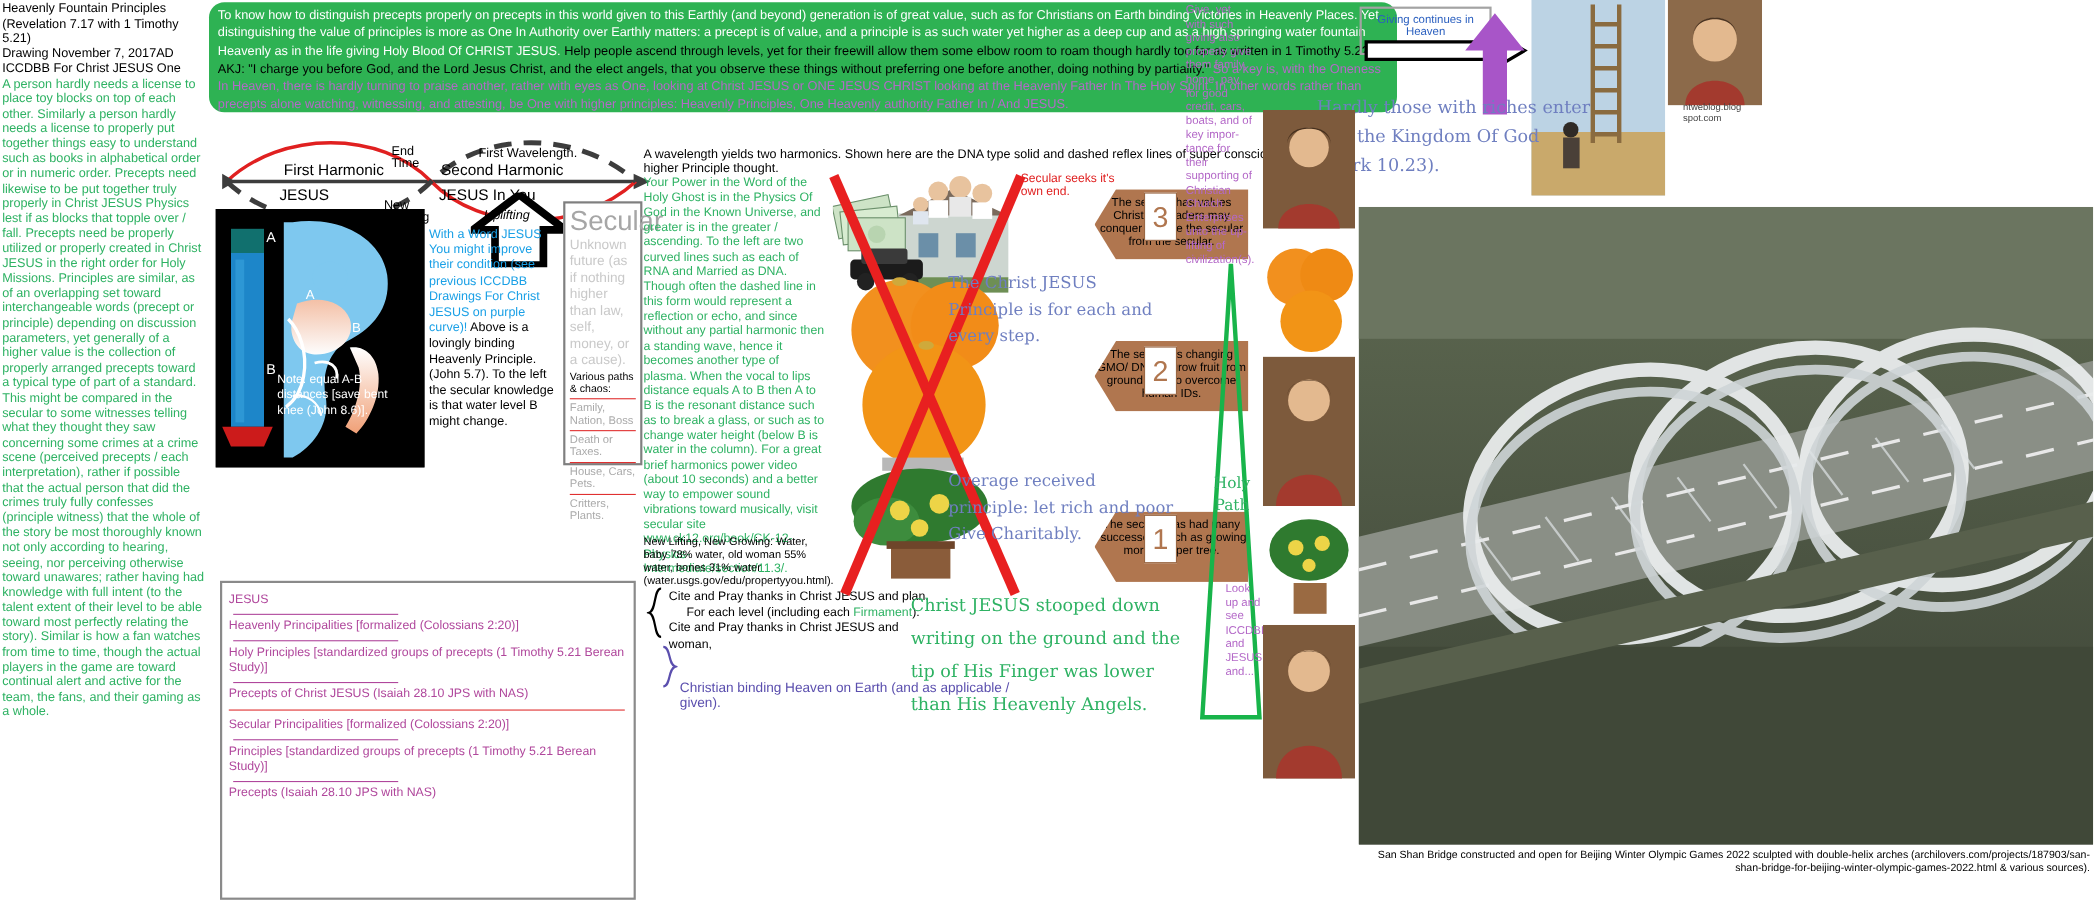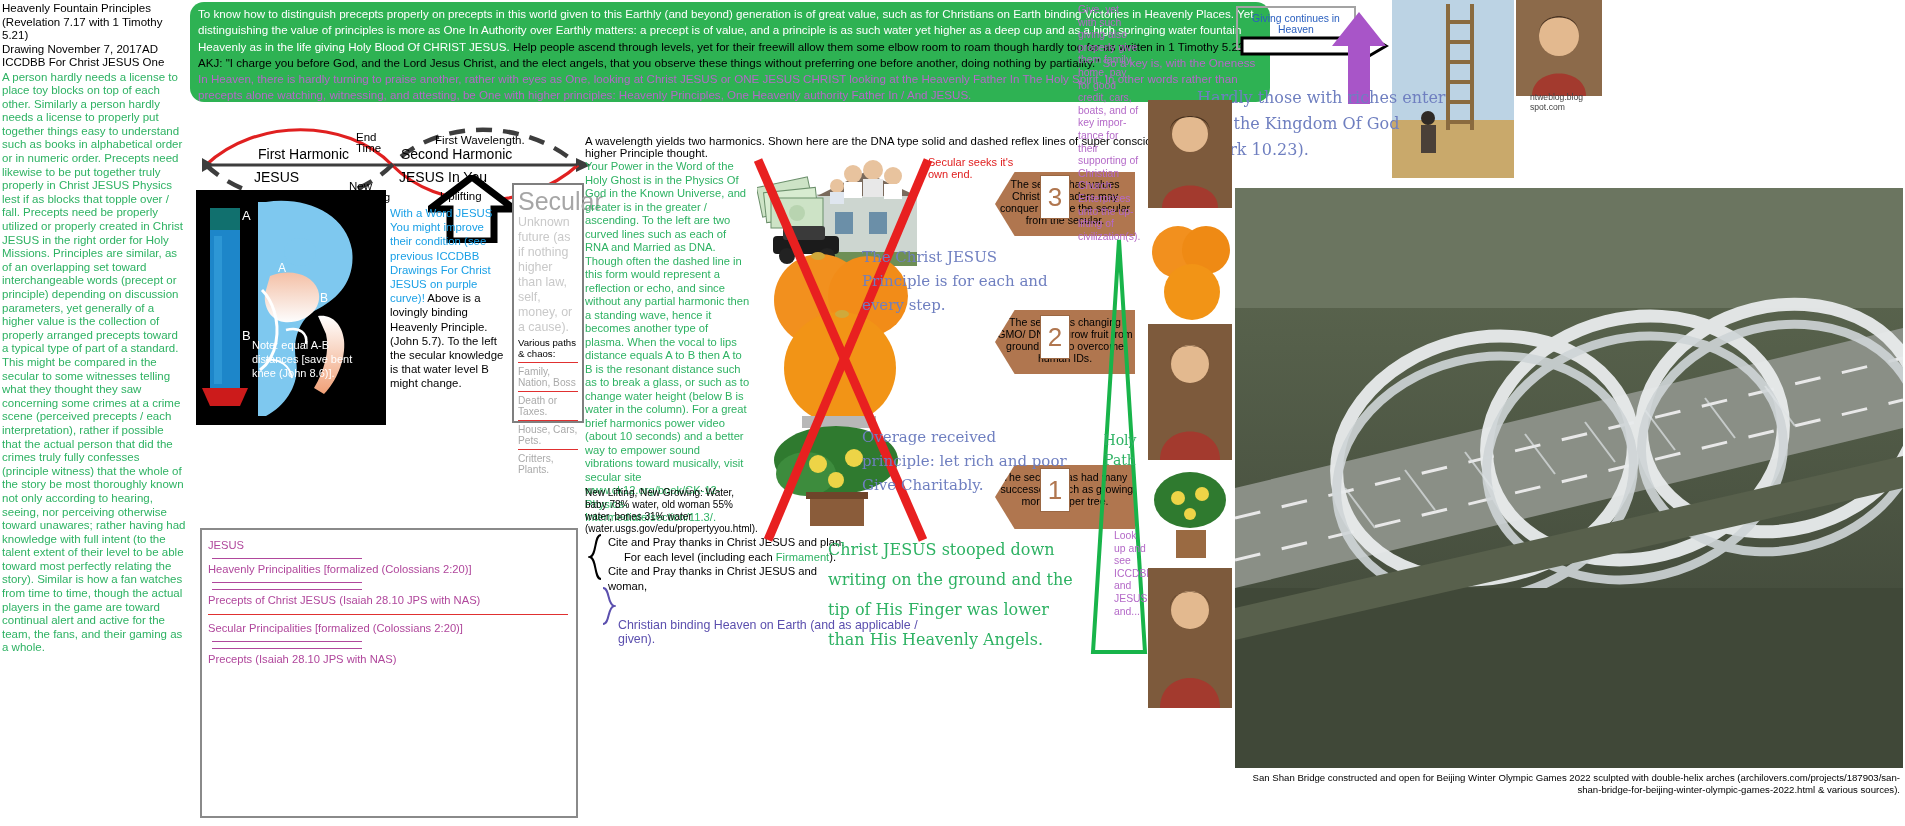--- a/index.html
+++ b/index.html
@@ -106,21 +106,21 @@
   <text x="160" y="44" font-size="11.5" fill="#000">Time</text>
   <text x="153" y="82" font-size="11.5" fill="#000">New</text>
   <text x="143" y="93" font-size="11.5" fill="#000">Beginning</text>
 </svg>
 <div class="abs" style="left:435px;top:133px;font-size:11.6px;color:#000;">First Wavelength.</div>
 <div class="abs" style="left:585px;top:135px;width:580px;font-size:11.4px;color:#000;">A wavelength yields two harmonics. Shown here are the DNA type solid and dashed reflex lines of super conscious higher Principle thought.</div>
 
 <svg class="abs" style="left:428px;top:175px;" width="88" height="68" viewBox="0 0 88 68">
   <polygon points="44,2 86,34 66,34 66,66 22,66 22,34 2,34" fill="#fff" stroke="#000" stroke-width="7"></polygon>
 </svg>
-<div class="abs" style="left:440px;top:190px;font-size:11.5px;color:#000;">Uplifting</div>
+<div class="abs" style="left:440px;top:190px;font-size:11.5px;color:#000;font-style:italic;">Uplifting</div>
 
 <div class="abs" id="mouth">
   <svg width="190" height="235" viewBox="0 0 190 235">
     <rect width="190" height="235" fill="#000"></rect>
     <rect x="14" y="18" width="30" height="22" fill="#11706e"></rect>
     <rect x="14" y="40" width="30" height="158" fill="#1d86c9"></rect>
     <rect x="18" y="46" width="8" height="148" fill="#3ea8e2" opacity="0.5"></rect>
     <polygon points="6,198 52,198 44,216 14,216" fill="#cc1b1b"></polygon>
     <path d="M70,12 C110,6 150,24 156,60 C160,92 140,110 120,120 C104,128 96,150 100,170
              C104,192 92,214 70,226 L62,226 L62,12 Z" fill="#7ec8ef"></path>
@@ -167,25 +167,27 @@
 </div>
 
 <div class="abs" id="ctr-green">Your Power in the Word of the Holy Ghost is in the Physics Of God in the Known Universe, and greater is in the greater / ascending. To the left are two curved lines such as each of RNA and Married as DNA. Though often the dashed line in this form would represent a reflection or echo, and since without any partial harmonic then a standing wave, hence it becomes another type of plasma. When the vocal to lips distance equals A to B then A to B is the resonant distance such as to break a glass, or such as to change water height (below B is water in the column). For a great brief harmonics power video (about 10 seconds) and a better way to empower sound vibrations toward musically, visit secular site www.ck12.org/book/CK-12-Physics- Intermediate/section/11.3/.</div>
 <div class="abs" id="ctr-black">New Lifting, New Growing: Water, baby 78% water, old woman 55% water, bones 31% water (water.usgs.gov/edu/propertyyou.html).</div>
 
 <div class="abs" id="plist">
   <div class="pi">JESUS</div>
   <div class="rule-s"></div>
   <div class="pi">Heavenly Principalities [formalized (Colossians 2:20)]</div>
   <div class="rule-s"></div>
+  <div class="pi">Holy Principles [standardized groups of precepts (1 Timothy 5.21 Berean Study)]</div>
   <div class="rule-s"></div>
   <div class="pi">Precepts of Christ JESUS (Isaiah 28.10 JPS with NAS)</div>
   <div class="rule-r"></div>
   <div class="pi">Secular Principalities [formalized (Colossians 2:20)]</div>
   <div class="rule-s"></div>
+  <div class="pi">Principles [standardized groups of precepts (1 Timothy 5.21 Berean Study)]</div>
   <div class="rule-s"></div>
   <div class="pi">Precepts (Isaiah 28.10 JPS with NAS)</div>
 </div>
 
 <svg class="abs" style="left:588px;top:533px;" width="16" height="48" viewBox="0 0 16 48">
   <path d="M13,2 C6,2 9,22 2,24 C9,26 6,46 13,46" fill="none" stroke="#000" stroke-width="2"></path>
 </svg>
 <div class="abs" id="brace">
   <div class="ln" style="margin-left:18px;">Cite and Pray thanks in Christ JESUS and plan.</div>
   <div class="ln" style="margin-left:34px;">

